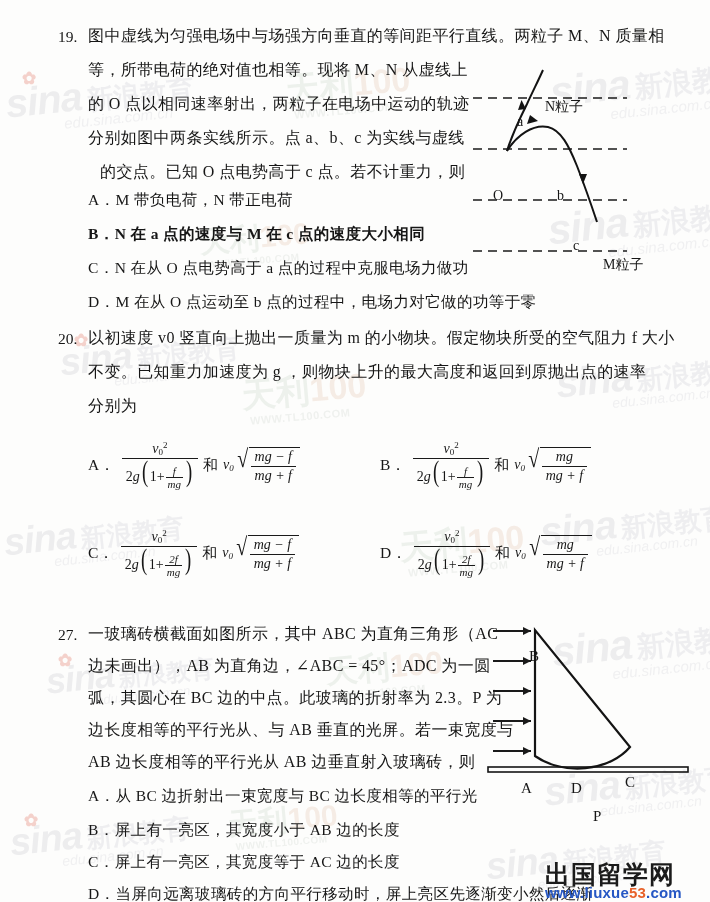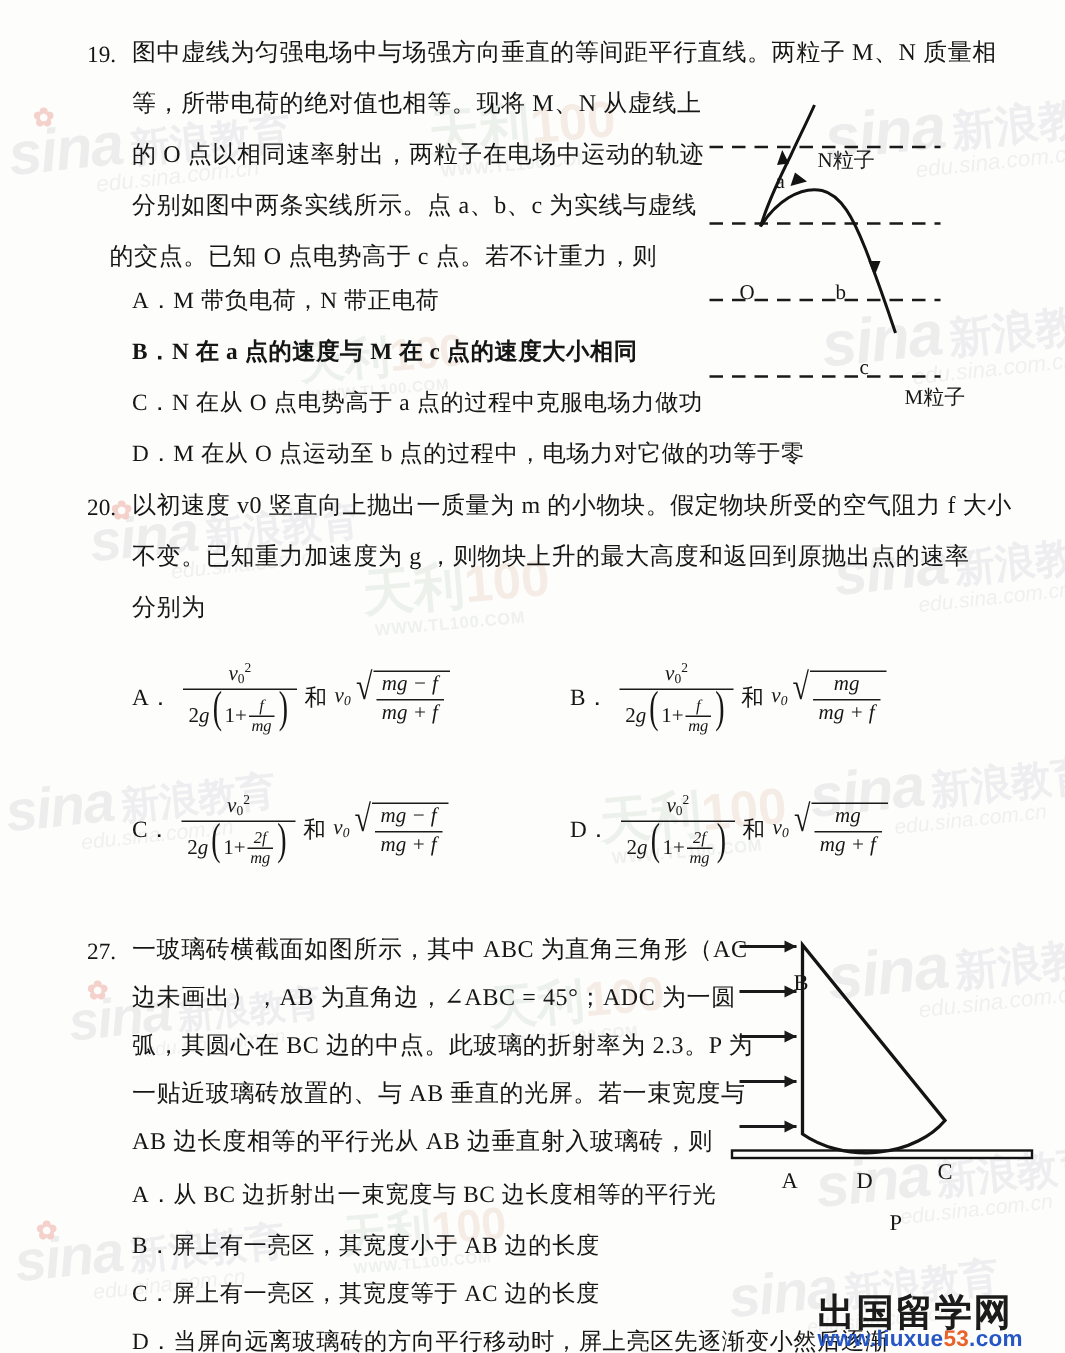--- a/index.html
+++ b/index.html
@@ -303,21 +303,21 @@
     <span class="tl-cn" style="font-size:30px;">天利</span><span class="tl-num" style="font-size:30px;">100</span>
     <div class="tl-url" style="font-size:10px; margin-left:6px; margin-top:-4px;">WWW.TL100.COM</div>
   </div>
 
   <div class="qblock" style="left:0; top:0; width:710px;">
     <div class="qnum" style="left:58px; top:28px;">19.</div>
     <div class="qline" style="left:88px; top:28px;">图中虚线为匀强电场中与场强方向垂直的等间距平行直线。两粒子 M、N 质量相</div>
     <div class="qline" style="left:88px; top:62px;">等，所带电荷的绝对值也相等。现将 M、N 从虚线上</div>
     <div class="qline" style="left:88px; top:96px;">的 O 点以相同速率射出，两粒子在电场中运动的轨迹</div>
     <div class="qline" style="left:88px; top:130px;">分别如图中两条实线所示。点 a、b、c 为实线与虚线</div>
-    <div class="qline" style="left:73px; top:164px;">的交点。已知 O 点电势高于 c 点。若不计重力，则</div>
+    <div class="qline" style="left:100px; top:164px;">的交点。已知 O 点电势高于 c 点。若不计重力，则</div>
 
     <div class="opt" style="left:88px; top:190px;">A．M 带负电荷，N 带正电荷</div>
     <div class="opt" style="left:88px; top:224px;font-weight:bold;">B．N 在 a 点的速度与 M 在 c 点的速度大小相同</div>
     <div class="opt" style="left:88px; top:258px;">C．N 在从 O 点电势高于 a 点的过程中克服电场力做功</div>
     <div class="opt" style="left:88px; top:292px;">D．M 在从 O 点运动至 b 点的过程中，电场力对它做的功等于零</div>
   </div>
 
   <div class="fig" style="left:455px; top:52px; width:255px; height:200px;">
     <svg width="255" height="200" viewBox="0 0 255 200">
 
@@ -448,21 +448,21 @@
         </span>
       </span>
     </div>
   </div>
 
   <div class="qblock" style="left:0; top:0; width:710px;">
     <div class="qnum" style="left:58px; top:626px;">27.</div>
     <div class="qline" style="left:88px; top:626px;">一玻璃砖横截面如图所示，其中 ABC 为直角三角形（AC</div>
     <div class="qline" style="left:88px; top:658px;">边未画出），AB 为直角边，∠ABC = 45°；ADC 为一圆</div>
     <div class="qline" style="left:88px; top:690px;">弧，其圆心在 BC 边的中点。此玻璃的折射率为 2.3。P 为</div>
-    <div class="qline" style="left:88px; top:722px;">一贴近玻璃砖放置的、与 AB 垂直的光屏。若一束宽度与</div>
+    <div class="qline" style="left:88px; top:722px;">边长度相等的平行光从、与 AB 垂直的光屏。若一束宽度与</div>
     <div class="qline" style="left:88px; top:754px;">AB 边长度相等的平行光从 AB 边垂直射入玻璃砖，则</div>
 
     <div class="opt" style="left:88px; top:786px;">A．从 BC 边折射出一束宽度与 BC 边长度相等的平行光</div>
     <div class="opt" style="left:88px; top:820px;">B．屏上有一亮区，其宽度小于 AB 边的长度</div>
     <div class="opt" style="left:88px; top:852px;">C．屏上有一亮区，其宽度等于 AC 边的长度</div>
     <div class="opt" style="left:88px; top:884px;">D．当屏向远离玻璃砖的方向平行移动时，屏上亮区先逐渐变小然后逐渐</div>
   </div>
 
   <div class="fig" style="left:483px; top:616px; width:227px; height:160px;">
     <svg width="227" height="160" viewBox="0 0 227 160">

